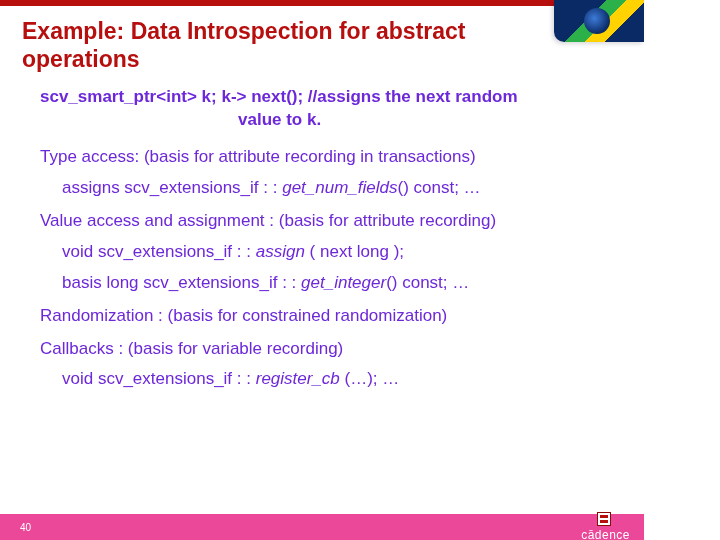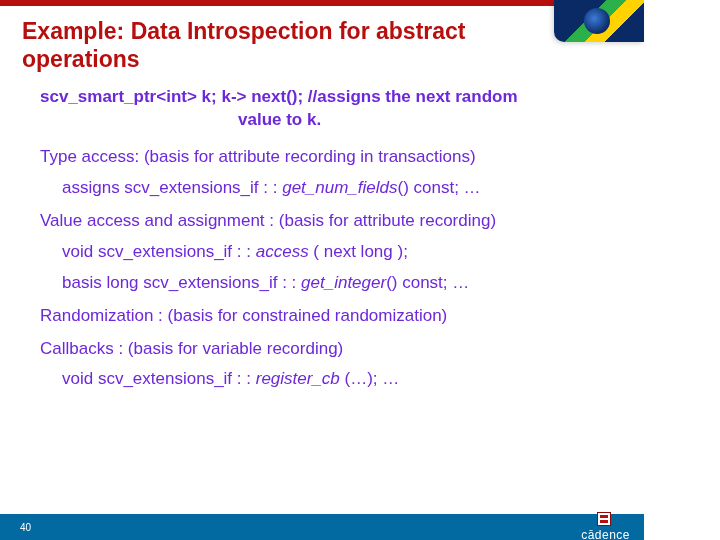--- a/index.html
+++ b/index.html
@@ -80,21 +80,21 @@
     font-feature-settings: normal;
   }
   .ital {
     font-style: italic;
   }
   .footer {
     position: absolute;
     left: 0; bottom: 0;
     width: 100%;
     height: 26px;
-    background: #0369a1;
+    background: #ec4899;
     display: flex;
     align-items: center;
     justify-content: space-between;
     box-sizing: border-box;
     padding: 0 14px 0 20px;
   }
   .pagenum {
     color: #fff;
     font-size: 10px;
   }
@@ -139,21 +139,21 @@
       <div class="lead-line2">value to k.</div>
     </div>
 
     <div class="sect">Type access: (basis for attribute recording in transactions)</div>
     <div class="sub mono">
       <span>assigns scv_extensions_if : : </span><span class="ital">get_num_fields</span><span>() const; …</span>
     </div>
 
     <div class="sect">Value access and assignment : (basis for attribute recording)</div>
     <div class="sub mono">
-      <span>void scv_extensions_if : : </span><span class="ital">access</span><span> ( next long );</span>
+      <span>void scv_extensions_if : : </span><span class="ital">assign</span><span> ( next long );</span>
     </div>
     <div class="sub mono">
       <span>basis long scv_extensions_if : : </span><span class="ital">get_integer</span><span>() const; …</span>
     </div>
 
     <div class="sect">Randomization : (basis for constrained randomization)</div>
 
     <div class="sect">Callbacks : (basis for variable recording)</div>
     <div class="sub mono">
       <span>void scv_extensions_if : : </span><span class="ital">register_cb</span><span> (…); …</span>

